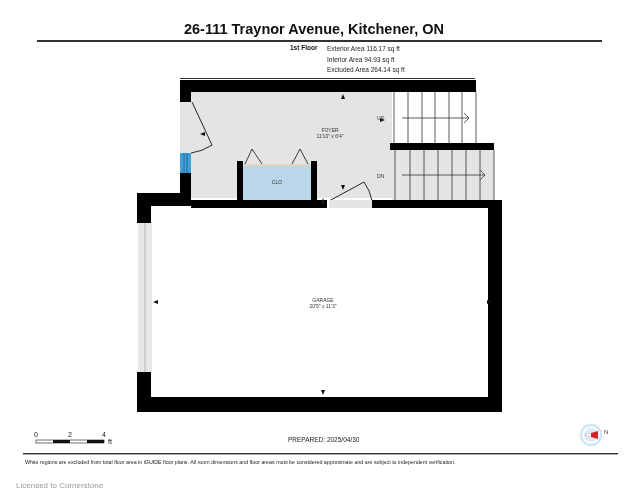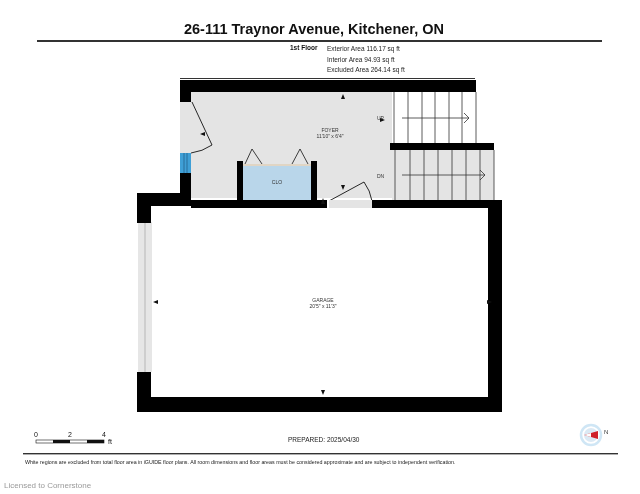--- a/index.html
+++ b/index.html
@@ -7,21 +7,21 @@
   .title { position:absolute; left:0; width:628px; top:21px; text-align:center; font-size:14.5px; font-weight:bold; color:#111; }
   .rule { position:absolute; background:#333; height:1.5px; }
   .area-label { position:absolute; left:290px; top:44px; font-size:6.5px; font-weight:bold; color:#111; }
   .area-lines { position:absolute; left:327px; top:44px; font-size:6.5px; color:#222; line-height:10.5px; }
   svg.plan { position:absolute; left:0; top:0; }
   .room-label { position:absolute; font-size:5px; color:#333; text-align:center; line-height:6px; }
   .stair-label { position:absolute; font-size:5px; color:#333; }
   .scale-num { position:absolute; font-size:7px; color:#111; top:431px; }
   .prepared { position:absolute; left:288px; top:436px; font-size:6.5px; color:#222; }
   .disclaimer { position:absolute; left:25px; top:459px; font-size:5.3px; color:#222; white-space:nowrap; }
-  .license { position:absolute; left:4px; top:481px; font-size:8px; color:#9a9a9a; }
+  .license { position:absolute; left:16px; top:481px; font-size:8px; color:#9a9a9a; }
 </style>
 </head>
 <body>
 
 <div class="title">26-111 Traynor Avenue, Kitchener, ON</div>
 <div class="rule" style="left:37px; top:40px; width:565px;"></div>
 
 <div class="area-label">1st Floor</div>
 <div class="area-lines">
   <div>Exterior Area 116.17 sq ft</div>

